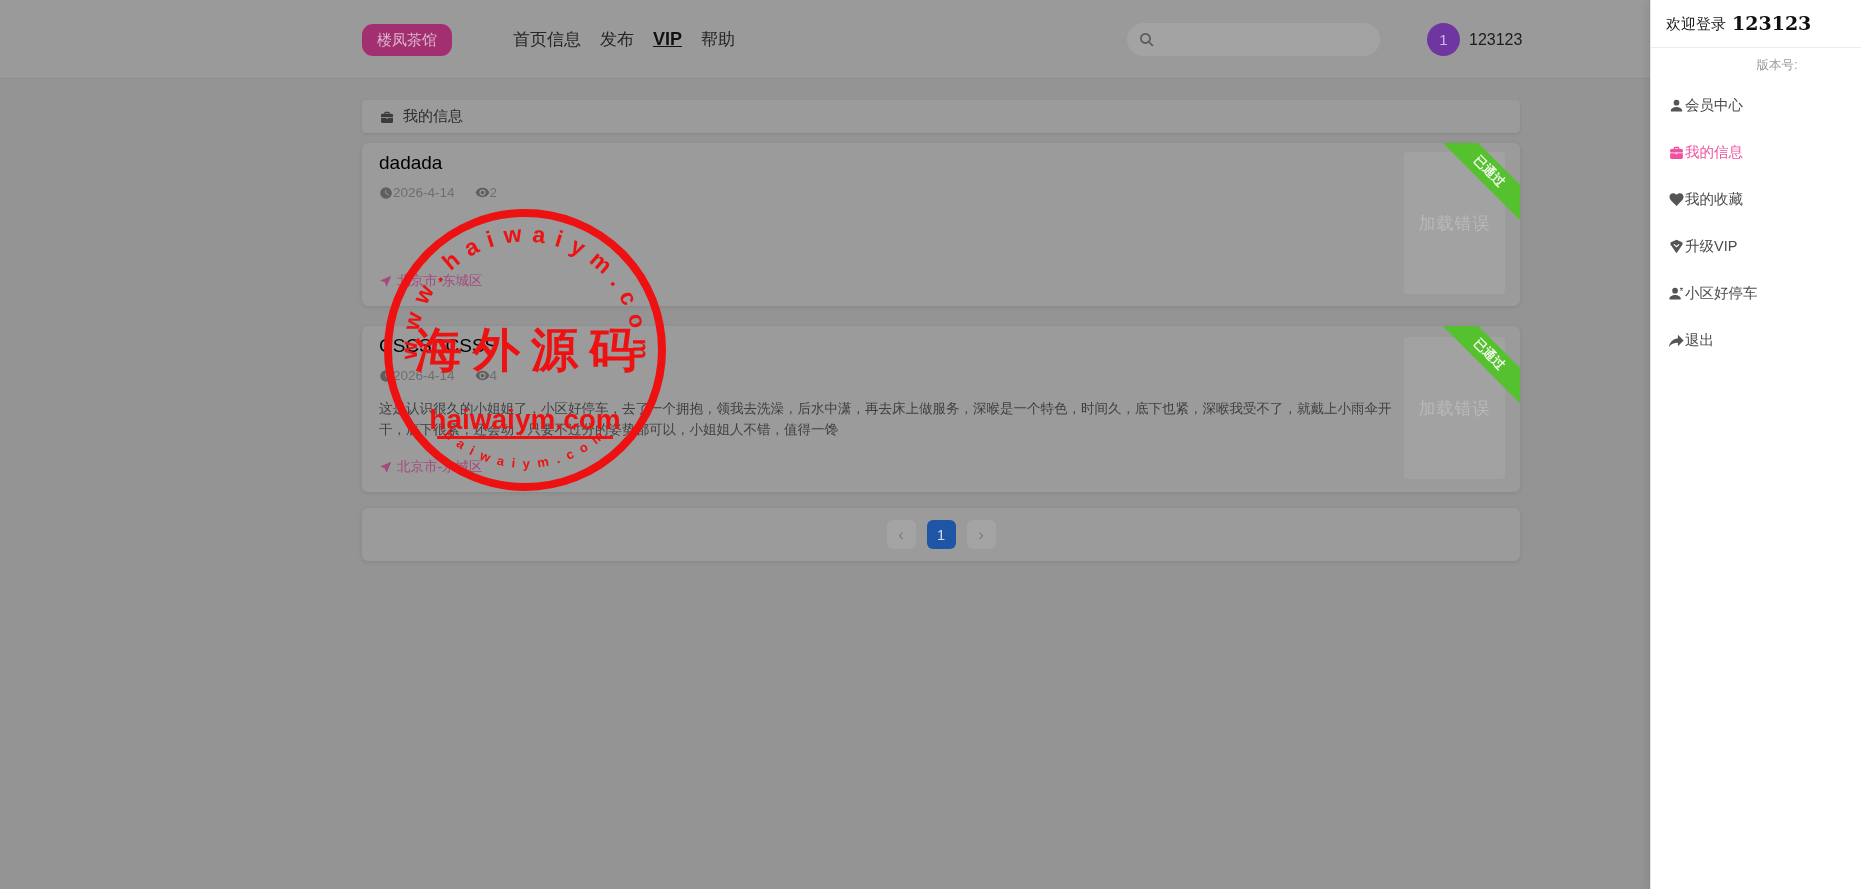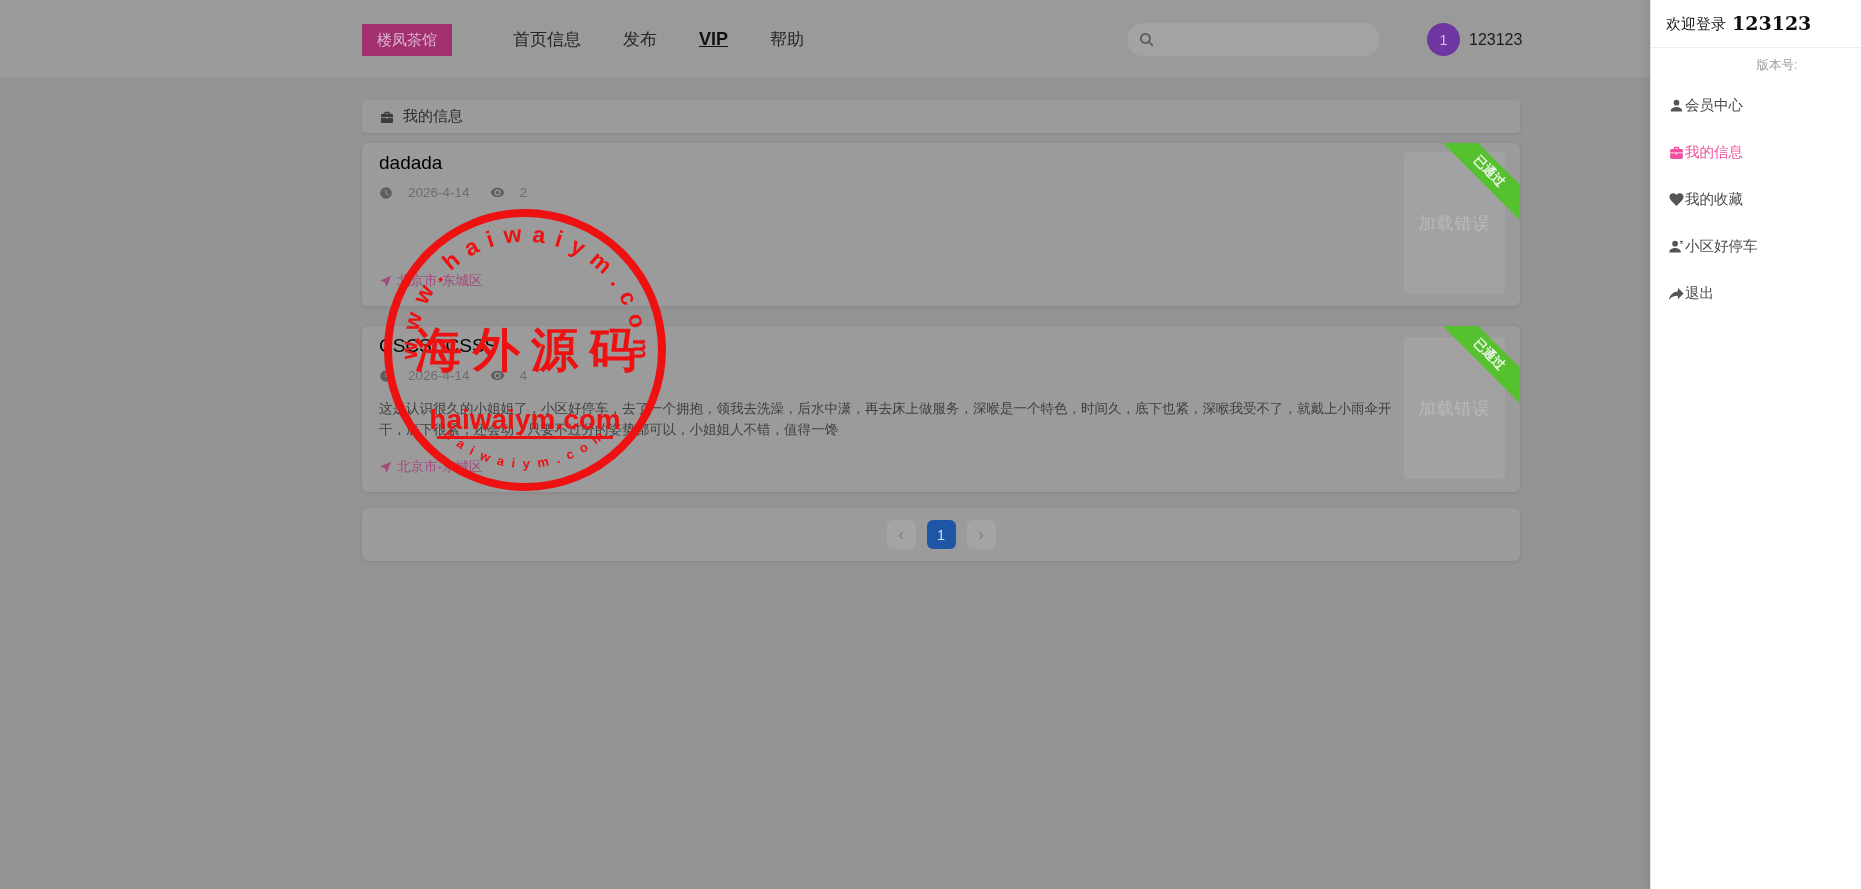--- a/index.html
+++ b/index.html
@@ -12,24 +12,24 @@
   }
 
   
   .navbar {
     position:absolute; top:0; left:0; width:1861px; height:79px;
     background:#9a9a9a; border-bottom:1px solid #8d8d8d;
     z-index:10;
   }
   .logo-btn {
     position:absolute; left:362px; top:24px; height:32px; padding:0 15px;
-    background:#a23070; color:#dcb4cb; border:none; border-radius:0;
+    background:#a23070; color:#dcb4cb; border:none; border-radius:11px;
     font-size:15px; font-family:inherit; cursor:pointer;
   }
-  .nav-links { position:absolute; left:513px; top:0; height:79px; display:flex; align-items:center; gap:42px; }
+  .nav-links { position:absolute; left:513px; top:0; height:79px; display:flex; align-items:center; gap:19px; }
   .nav-links a { text-decoration:none; color:#262626; font-size:17px; cursor:pointer; }
   .nav-links a.vip { font-weight:bold; color:#111; font-size:18px;text-decoration:underline; }
   .search-box {
     position:absolute; left:1127px; top:23px; width:253px; height:33px;
     background:#a3a3a3; border-radius:17px; display:flex; align-items:center; padding-left:11px;
   }
   .search-box svg { flex:0 0 auto; }
   .search-box input {
     flex:1; border:none; background:transparent; outline:none; height:100%;
     font-size:14px; color:#333; padding:0 10px 0 6px; font-family:inherit;
@@ -49,21 +49,21 @@
     font-size:15px; color:#2e2e2e;
   }
   .post-card {
     position:absolute; left:362px; width:1158px;
     background:#9b9b9b; border-radius:6px; box-shadow:0 1px 4px rgba(0,0,0,0.10);
   }
   .post-card.card1 { top:143px; height:163px; }
   .post-card.card2 { top:326px; height:166px; }
   .post-title { position:absolute; left:17px; top:9px; font-size:19px; color:#000000; font-weight:500; }
   .post-meta { position:absolute; left:17px; top:42px; display:flex; align-items:center; gap:20px; font-size:13.5px; color:#6e6e6e; }
-  .meta-item { display:flex; align-items:center; gap:15px; }
+  .meta-item { display:flex; align-items:center; gap:0; }
   .post-body { position:absolute; left:17px; top:72px; width:1015px; font-size:13.5px; line-height:21px; color:#3f3f3f; }
   .post-loc { position:absolute; left:17px; bottom:16px; display:flex; align-items:center; gap:4px; font-size:13.5px; color:#a34a7e; }
   .post-img {
     position:absolute; right:15px; width:101px; height:142px;
     background:#a2a2a2; border-radius:4px;
     display:flex; align-items:center; justify-content:center;
     font-size:17px; color:#b9b9b9; letter-spacing:1px;
   }
   .card1 .post-img { top:9px; }
   .card2 .post-img { top:11px; }
@@ -254,20 +254,29 @@
       <span class="mi">
           <svg width="17" height="17" viewBox="0 0 24 24">
             <path d="M12 21l-1.4-1.3C5.4 15 2 11.9 2 8.2 2 5.2 4.4 3 7.2 3c1.8 0 3.6.9 4.8 2.3C13.2 3.9 15 3 16.8 3 19.6 3 22 5.2 22 8.2c0 3.7-3.4 6.8-8.6 11.5L12 21z"></path>
           </svg>
         </span>
       <span>我的收藏</span>
     </li>
     <li>
       <span class="mi">
           <svg width="17" height="17" viewBox="0 0 24 24">
+            <path d="M12 2.5L3.5 6.5v2.6L12 21.5 20.5 9.1V6.5L12 2.5z"></path>
+            <path d="M8.3 9l3.7 3.3L15.7 9" fill="none" stroke="#ffffff" stroke-width="1.8"></path>
+          </svg>
+        </span>
+      <span>升级VIP</span>
+    </li>
+    <li>
+      <span class="mi">
+          <svg width="17" height="17" viewBox="0 0 24 24">
             <path d="M10 12a4 4 0 1 0 0-8 4 4 0 0 0 0 8zm0 2c-3.3 0-8 1.7-8 5v1.5h16V19c0-3.3-4.7-5-8-5z"></path>
             <path d="M17.3 4.2l3.4 3.4M20.7 4.2l-3.4 3.4" fill="none" stroke="#555" stroke-width="1.8"></path>
           </svg>
         </span>
       <span>小区好停车</span>
     </li>
     <li>
       <span class="mi">
           <svg width="17" height="17" viewBox="0 0 24 24">
             <path d="M14 8.83V4l8 8-8 8v-4.83c-5.72 0-9.72 1.83-12.72 5.83C2.28 15 6.28 9.83 14 8.83z"></path>

